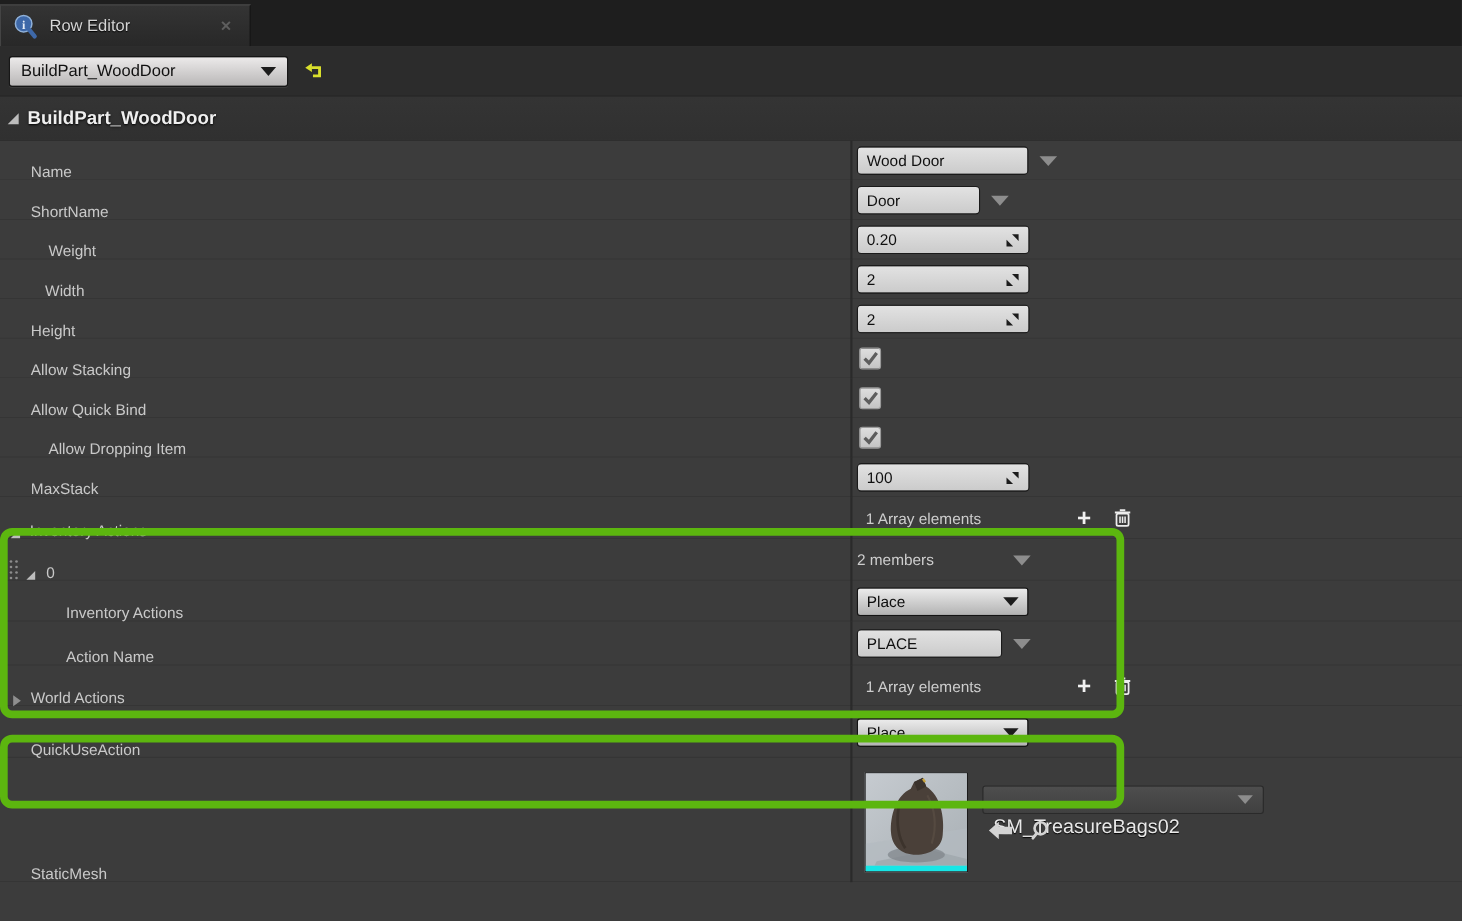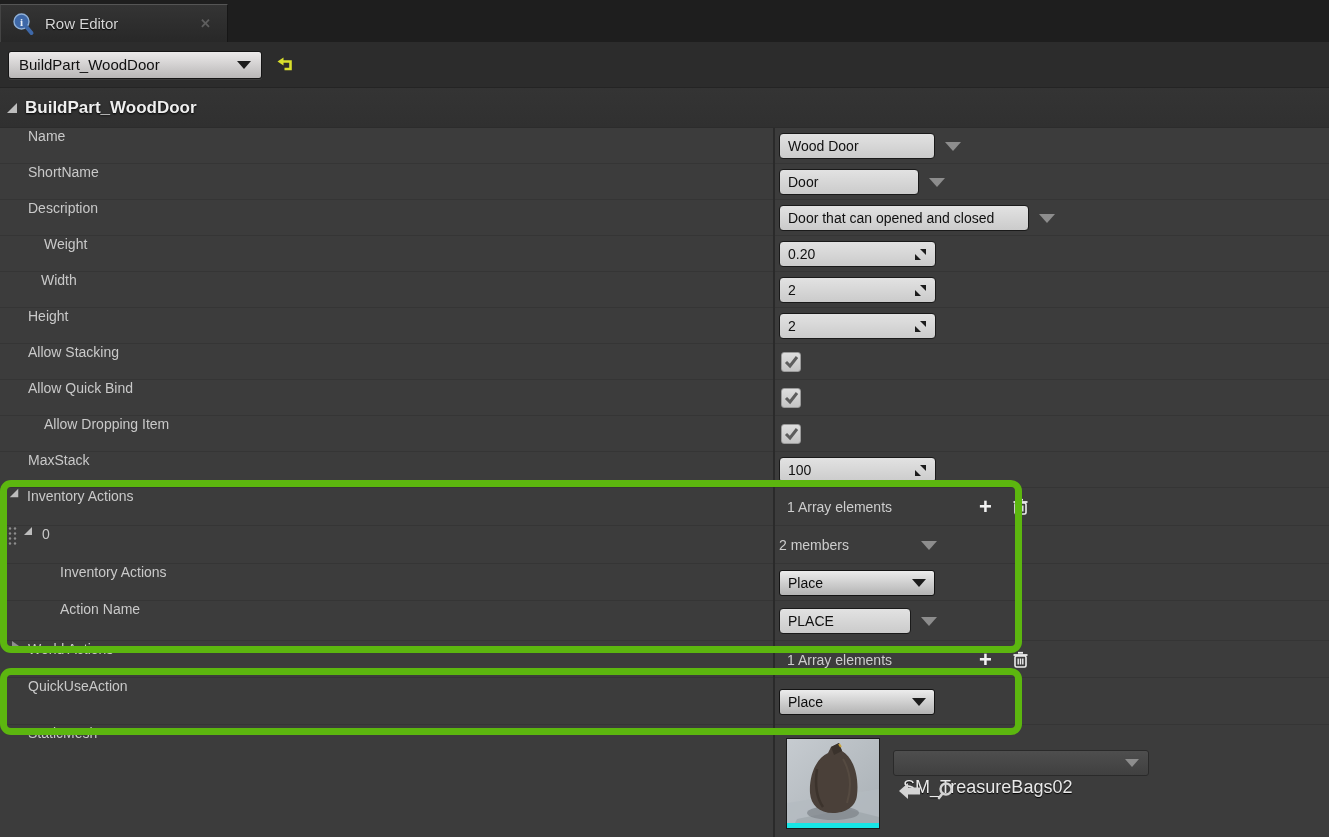--- a/index.html
+++ b/index.html
@@ -34,21 +34,21 @@
   .combo-big .val{color:#101010;font-size:15px;flex:1;}
   .tri-dark{width:0;height:0;border-left:7px solid transparent;border-right:7px solid transparent;border-top:8px solid #1c1c1c;}
   .reset-btn{margin-left:14px;display:flex;align-items:center;}
 
   
   .panel{position:absolute;left:0;top:88px;width:1329px;height:749px;background:var(--bg-panel);}
   .cat-header{height:40px;background:linear-gradient(var(--bg-header),#303030);display:flex;align-items:center;
               border-bottom:1px solid #2c2c2c;}
   .cat-header .title{color:#efefef;font-size:17px;font-weight:bold;margin-left:8px;text-shadow:0 1px 2px #000;}
   .row{display:flex;width:1329px;box-shadow:inset 0 -1px 0 rgba(0,0,0,.10);}
-  .cell-label{width:775px;border-right:2px solid var(--splitter);display:flex;align-items:flex-start;position:relative;}
+  .cell-label{width:775px;border-right:2px solid var(--splitter);display:flex;align-items:flex-end;position:relative;}
   .cell-value{flex:1;display:flex;align-items:center;padding-left:4px;position:relative;}
   .lbl{color:var(--label);font-size:14px;}
 
   .exp-open{width:0;height:0;border-left:10px solid transparent;border-bottom:10px solid #bdbdbd;}
   .exp-closed{width:0;height:0;border-top:5px solid transparent;border-bottom:5px solid transparent;border-left:7px solid #8f8f8f;}
 
   .textfield{height:26px;background:linear-gradient(#e2e2e2,#cbcbcb);border:1px solid #1a1a1a;border-radius:4px;
              display:flex;align-items:center;padding:0 8px;color:#101010;font-size:14px;}
   .ext-arrow{width:0;height:0;border-left:8px solid transparent;border-right:8px solid transparent;border-top:9px solid #8d8d8d;margin-left:10px;}
   .spin-icon{margin-left:auto;display:flex;}
@@ -124,38 +124,27 @@
         </div>
       <span class="ext-arrow"></span>
     </div>
   </div>
 
   <div class="row" style="height:36px">
     <div class="cell-label">
         <span class="lbl" style="margin-left:28px">ShortName</span>
       </div>
     <div class="cell-value">
-      <div class="textfield" style="width:140px">
+      <div class="textfield" style="width:112px">
           <span>Door</span>
         </div>
       <span class="ext-arrow"></span>
     </div>
   </div>
 
-  <div class="row" style="height:36px">
-    <div class="cell-label">
-        <span class="lbl" style="margin-left:28px">Description</span>
-      </div>
-    <div class="cell-value">
-      <div class="textfield" style="width:250px">
-          <span>Door that can opened and closed</span>
-        </div>
-      <span class="ext-arrow"></span>
-    </div>
-  </div>
 
   <div class="row" style="height:36px">
     <div class="cell-label">
         <span class="lbl" style="margin-left:44px">Weight</span>
       </div>
     <div class="cell-value">
       <div class="textfield" style="width:157px">
           <span>0.20</span>
         <span class="spin-icon">
           <svg width="13" height="13" viewBox="0 0 13 13">

